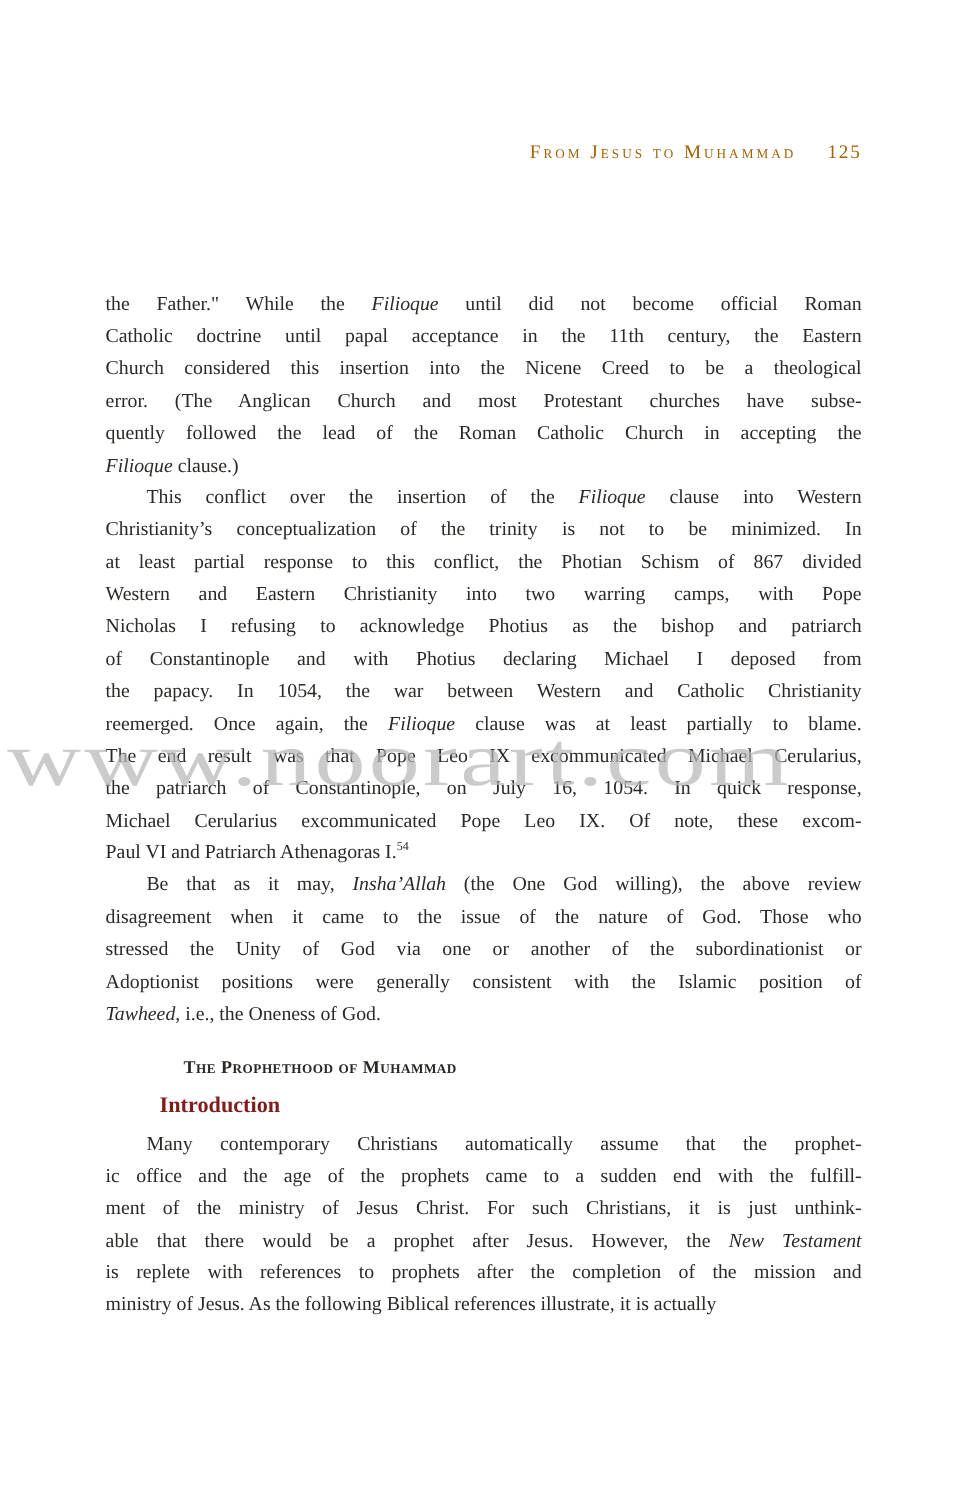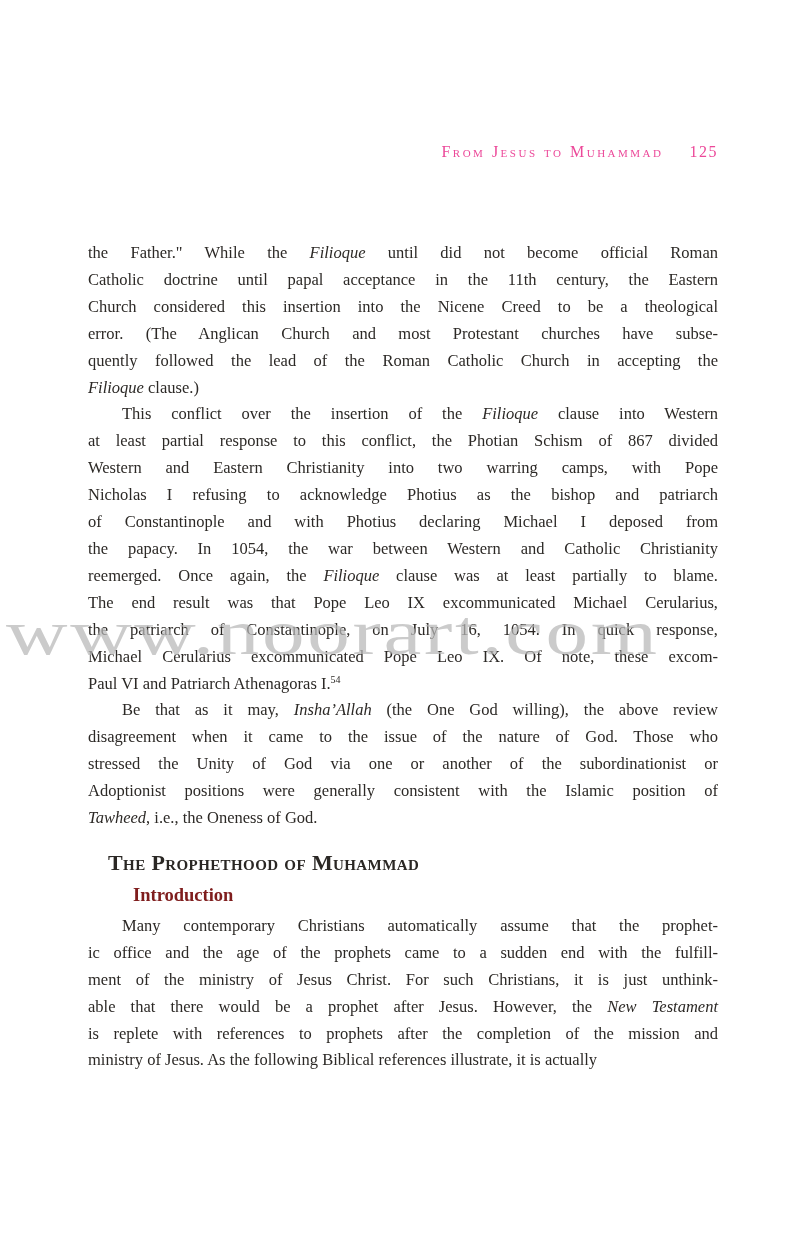--- a/index.html
+++ b/index.html
@@ -7,26 +7,26 @@
     width: 800px;
     height: 1258px;
     background: #ffffff;
     position: relative;
     overflow: hidden;
     font-family: "Liberation Serif", "DejaVu Serif", serif;
     color: #2c2926;
   }
   .page-header {
     position: absolute;
-    top: 143px;
+    top: 119px;
     right: 82px;
     font-size: 16px;
     font-variant: small-caps;
     letter-spacing: 2.5px;
-    color: #ec4899;
+    color: #a16207;
     white-space: nowrap;
   }
   .page-number {
     margin-left: 26px;
     letter-spacing: 1.5px;
   }
   .body-text {
     position: absolute;
     left: 88px;
     top: 240px;
@@ -46,23 +46,23 @@
   }
   em { font-style: italic; }
   sup {
     font-size: 10px;
     vertical-align: super;
     line-height: 0;
   }
   .section-heading {
     font-variant: small-caps;
     font-weight: bold;
-    font-size: 22px;
+    font-size: 15px;
     letter-spacing: 0.4px;
-    margin: 15px 0 0 20px;
+    margin: 15px 0 0 65px;
     line-height: 32px;
     color: #2a2724;
   }
   .subsection-heading {
     font-weight: bold;
     font-size: 18.5px;
     margin: 0 0 1px 45px;
     line-height: 33px;
     color: #7f1d1d;
   }
@@ -93,20 +93,21 @@
       <div class="paragraph">
         <div class="line"><span>the Father." While the </span><em>Filioque</em><span> until did not become official Roman</span></div>
         <div class="line"><span>Catholic doctrine until papal acceptance in the 11th century, the Eastern</span></div>
         <div class="line"><span>Church considered this insertion into the Nicene Creed to be a theological</span></div>
         <div class="line"><span>error. (The Anglican Church and most Protestant churches have subse-</span></div>
         <div class="line"><span>quently followed the lead of the Roman Catholic Church in accepting the</span></div>
         <div class="line last"><em>Filioque</em><span> clause.)</span></div>
       </div>
       <div class="paragraph indent">
         <div class="line"><span>This conflict over the insertion of the </span><em>Filioque</em><span> clause into Western</span></div>
+        <div class="line"><span>Christianity’s conceptualization of the trinity is not to be minimized. In</span></div>
         <div class="line"><span>at least partial response to this conflict, the Photian Schism of 867 divided</span></div>
         <div class="line"><span>Western and Eastern Christianity into two warring camps, with Pope</span></div>
         <div class="line"><span>Nicholas I refusing to acknowledge Photius as the bishop and patriarch</span></div>
         <div class="line"><span>of Constantinople and with Photius declaring Michael I deposed from</span></div>
         <div class="line"><span>the papacy. In 1054, the war between Western and Catholic Christianity</span></div>
         <div class="line"><span>reemerged. Once again, the </span><em>Filioque</em><span> clause was at least partially to blame.</span></div>
         <div class="line"><span>The end result was that Pope Leo IX excommunicated Michael Cerularius,</span></div>
         <div class="line"><span>the patriarch of Constantinople, on July 16, 1054. In quick response,</span></div>
         <div class="line"><span>Michael Cerularius excommunicated Pope Leo IX. Of note, these excom-</span></div>
         <div class="line last"><span>Paul VI and Patriarch Athenagoras I.</span><sup>54</sup></div>

